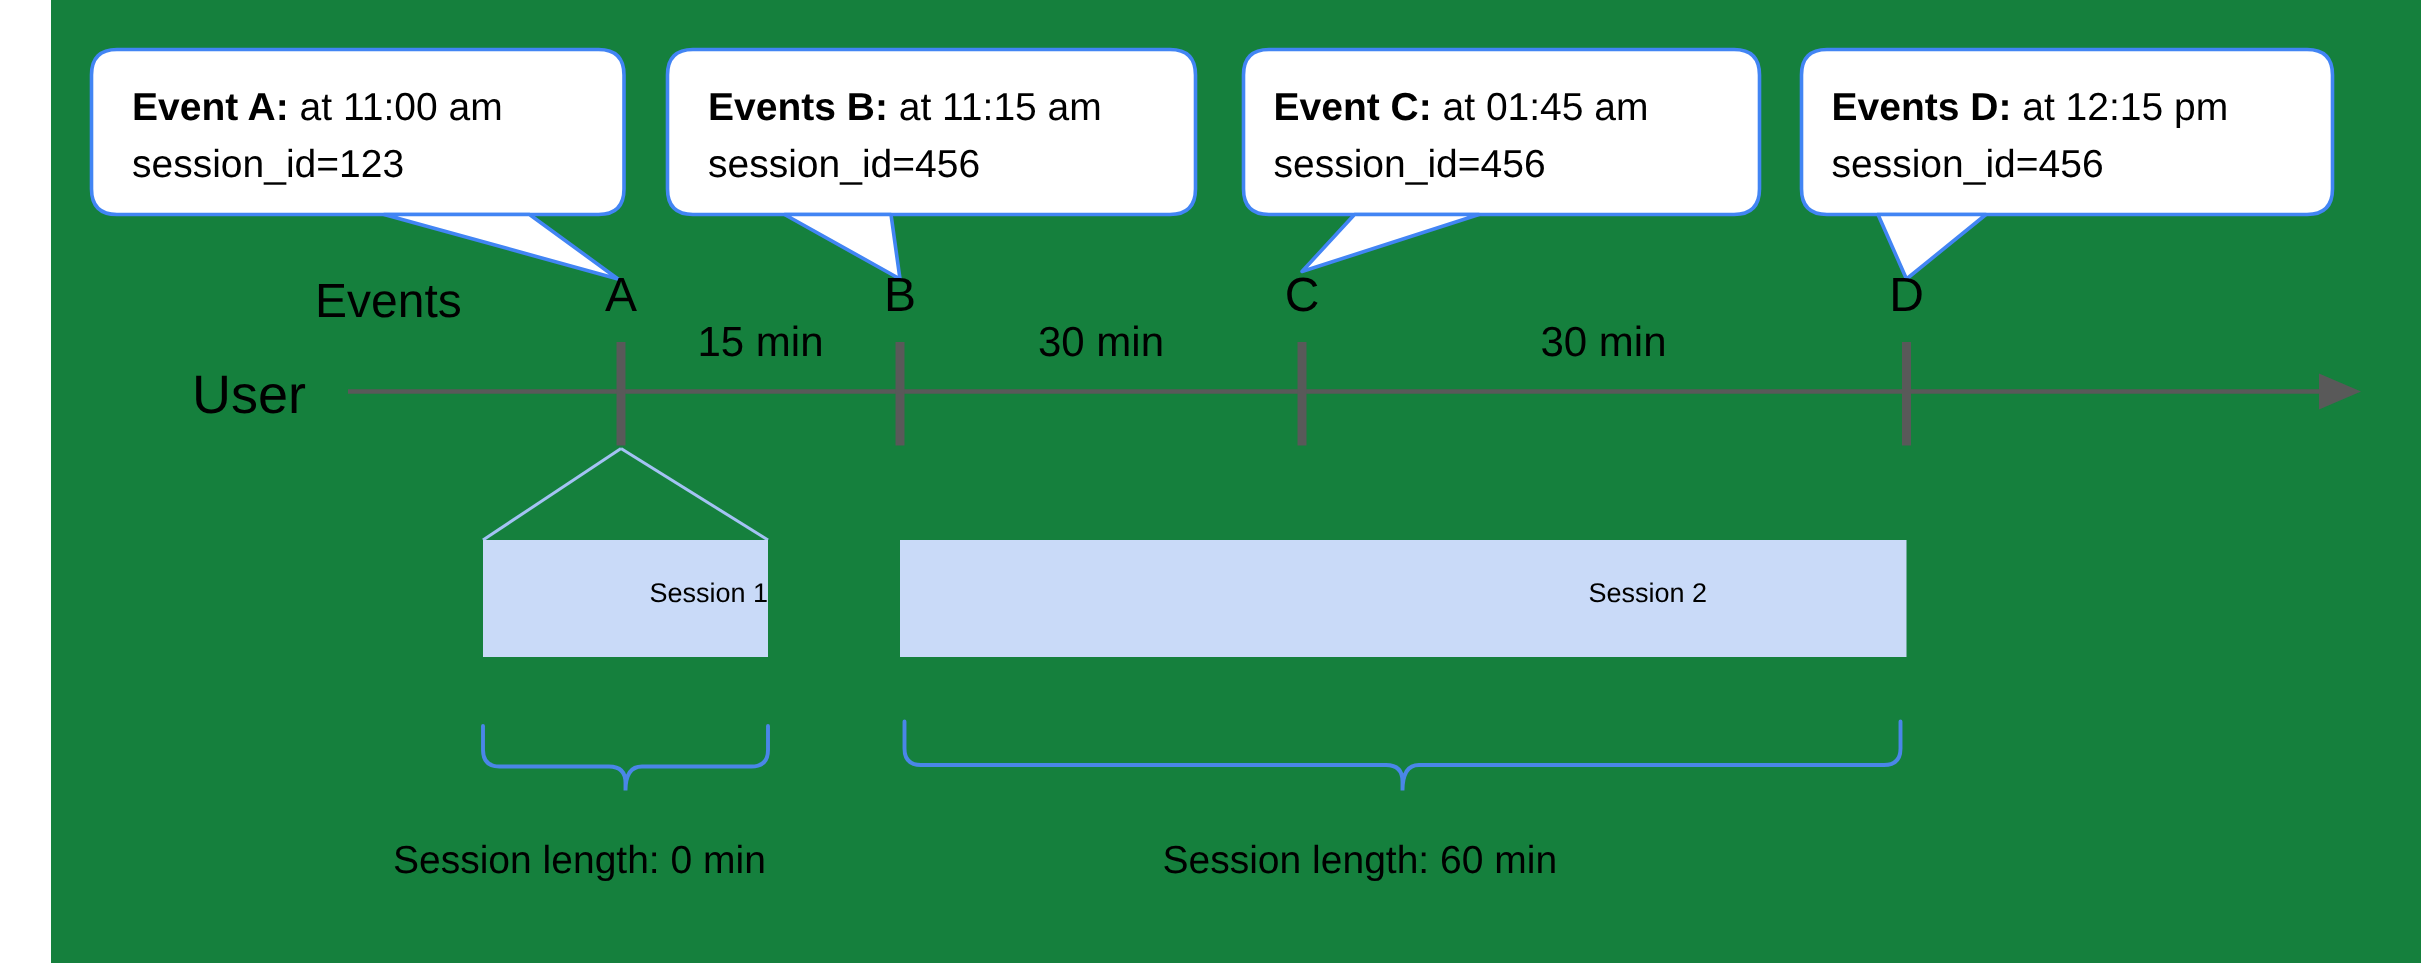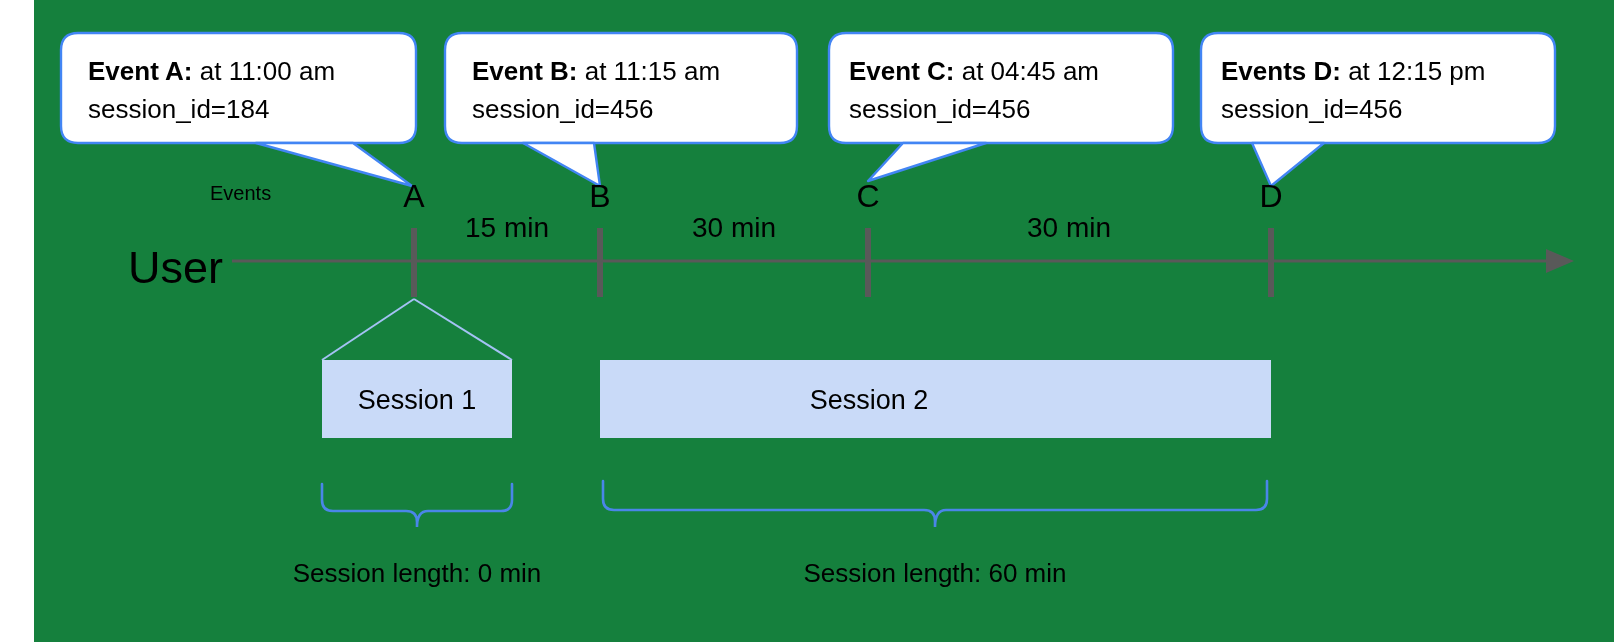--- a/index.html
+++ b/index.html
@@ -39,40 +39,40 @@
   .callout-text b {
     font-weight: bold;
   }
   .lbl {
     position: absolute;
     font-family: "Liberation Sans", sans-serif;
     color: #000000;
     white-space: nowrap;
   }
   .lbl-events {
-    font-size: 20px;
+    font-size: 32px;
   }
   .lbl-user {
-    font-size: 45px;
+    font-size: 36px;
   }
   .lbl-marker {
     font-size: 32px;
     text-align: center;
   }
   .lbl-gap {
     font-size: 28px;
     text-align: center;
   }
   .lbl-session {
-    font-size: 27px;
-    text-align: center;
+    font-size: 18px;
+    text-align: right;
   }
   .lbl-slen {
     font-size: 26px;
-    text-align: center;
+    text-align: left;
   }
 </style>
 </head>
 <body>
 
 <div id="stage">
 
   <svg class="layer" viewBox="0 0 1614 642">
 
     <g>
@@ -128,30 +128,30 @@
 
     <g fill="none" stroke="#4a86e8" stroke-width="2.6" stroke-linecap="round">
       <path d="M 569,481 L 569,499 Q 569,510 580,510 L 890,510 Q 901,510 901,521 L 901,527
                Q 901,510 912,510 L 1222,510 Q 1233,510 1233,499 L 1233,481"></path>
     </g>
 
   </svg>
 
   <div class="callout-text" style="left:54px; top:52px;">
     <div><b>Event A:</b><span> at 11:00 am</span></div>
-    <div>session_id=184</div>
+    <div>session_id=123</div>
   </div>
 
   <div class="callout-text" style="left:438px; top:52px;">
-    <div><b>Event B:</b><span> at 11:15 am</span></div>
+    <div><b>Events B:</b><span> at 11:15 am</span></div>
     <div>session_id=456</div>
   </div>
 
   <div class="callout-text" style="left:815px; top:52px;">
-    <div><b>Event C:</b><span> at 04:45 am</span></div>
+    <div><b>Event C:</b><span> at 01:45 am</span></div>
     <div>session_id=456</div>
   </div>
 
   <div class="callout-text" style="left:1187px; top:52px;">
     <div><b>Events D:</b><span> at 12:15 pm</span></div>
     <div>session_id=456</div>
   </div>
 
   <div class="lbl lbl-events" style="left:176px; top:182px;">Events</div>
 

